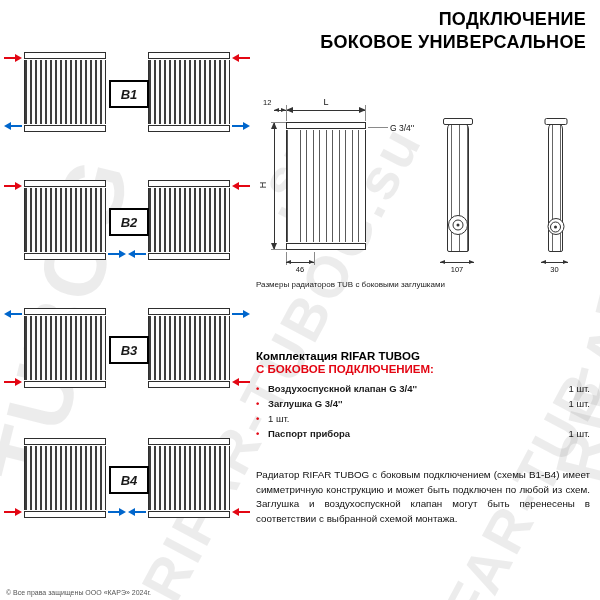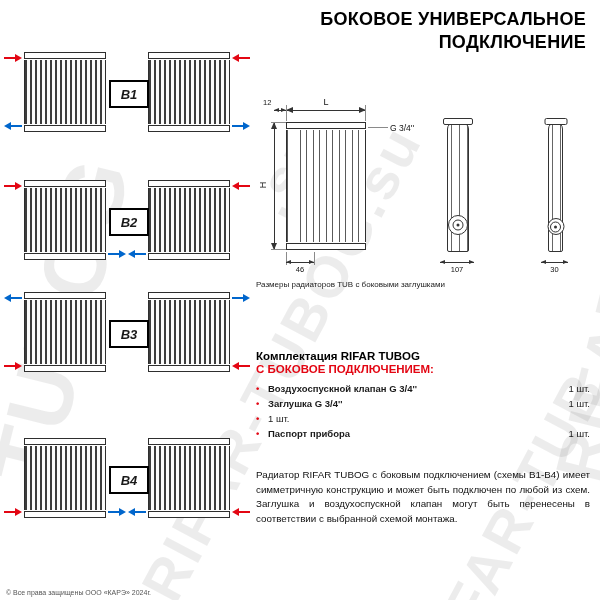--- a/index.html
+++ b/index.html
@@ -70,22 +70,22 @@
       <div class="wm" style="left: -28px; top: 470px; font-size: 88px; transform: rotate(-76deg); color: rgba(0, 0, 0, 0.075);">TUBOG</div>
       <div class="wm" style="left: 96px; top: 640px; font-size: 58px; transform: rotate(-62deg); color: rgba(0, 0, 0, 0.075);">U-RIFAR-TUBOG.su</div>
       <div class="wm" style="left: 400px; top: 660px; font-size: 58px; transform: rotate(-62deg); color: rgba(0, 0, 0, 0.075);">RIFAR-TUB</div>
       <div class="wm" style="left: 236px; top: 196px; font-size: 58px; transform: rotate(-62deg); color: rgba(0, 0, 0, 0.075);">.su</div>
       <div class="wm" style="left: 540px; top: 470px; font-size: 66px; transform: rotate(-76deg); color: rgba(0, 0, 0, 0.075);">RIFAR</div>
     </div>
 
   <div class="content">
 
     <div class="title">
+      <div>ПОДКЛЮЧЕНИЕ</div>
       <div>БОКОВОЕ УНИВЕРСАЛЬНОЕ</div>
-      <div>ПОДКЛЮЧЕНИЕ</div>
     </div>
 
     <div id="schemes">
         <div class="scheme-row" style="top: 44px;">
           <div class="rad" style="left: 22px;">
             <div class="rad-bar"></div>
             <div class="rad-tubes"></div>
             <div class="rad-bar"></div>
           </div>
           <div class="rad" style="left: 146px;">
@@ -133,21 +133,21 @@
           </div>
           <div class="arrow" style="left: 230px; top: 10px;">
             <span class="shaft" style="background: rgb(227, 6, 19); left: 6px;"></span>
             <span class="head" style="left: 0px; border-right: 7px solid rgb(227, 6, 19);"></span>
           </div>
           <div class="arrow" style="left: 126px; top: 78px;">
             <span class="shaft" style="background: rgb(0, 102, 204); left: 6px;"></span>
             <span class="head" style="left: 0px; border-right: 7px solid rgb(0, 102, 204);"></span>
           </div>
         </div>
-        <div class="scheme-row" style="top: 284px;">
+        <div class="scheme-row" style="top: 300px;">
           <div class="rad" style="left: 22px;">
             <div class="rad-bar"></div>
             <div class="rad-tubes"></div>
             <div class="rad-bar"></div>
           </div>
           <div class="rad" style="left: 146px;">
             <div class="rad-bar"></div>
             <div class="rad-tubes"></div>
             <div class="rad-bar"></div>
           </div>

